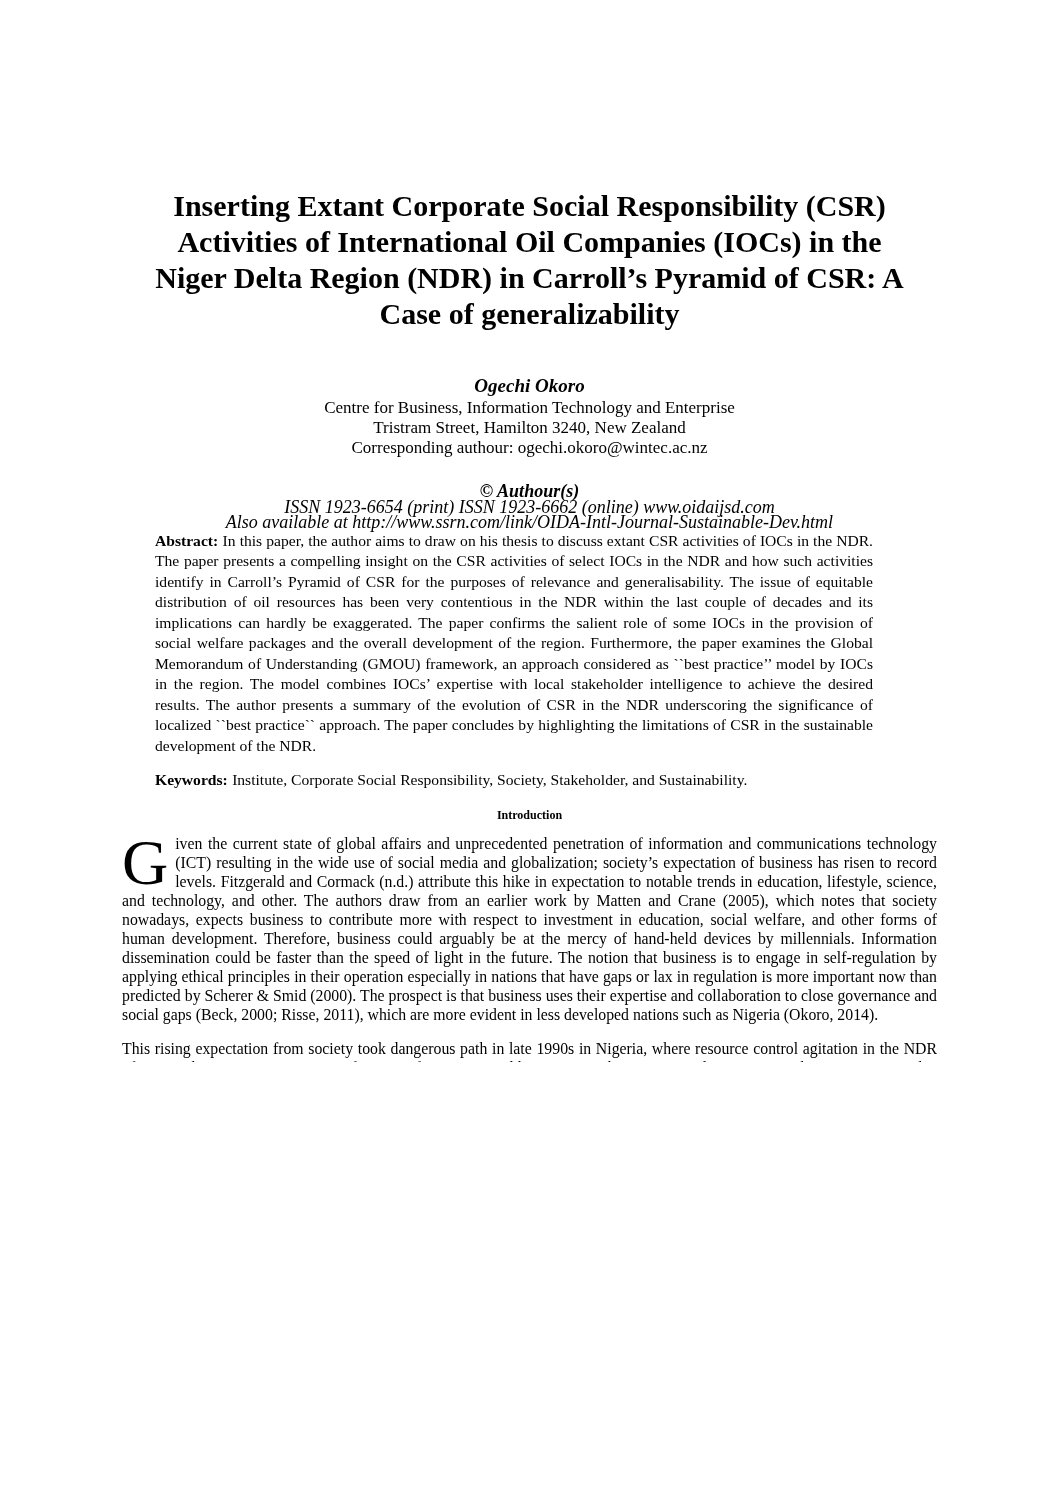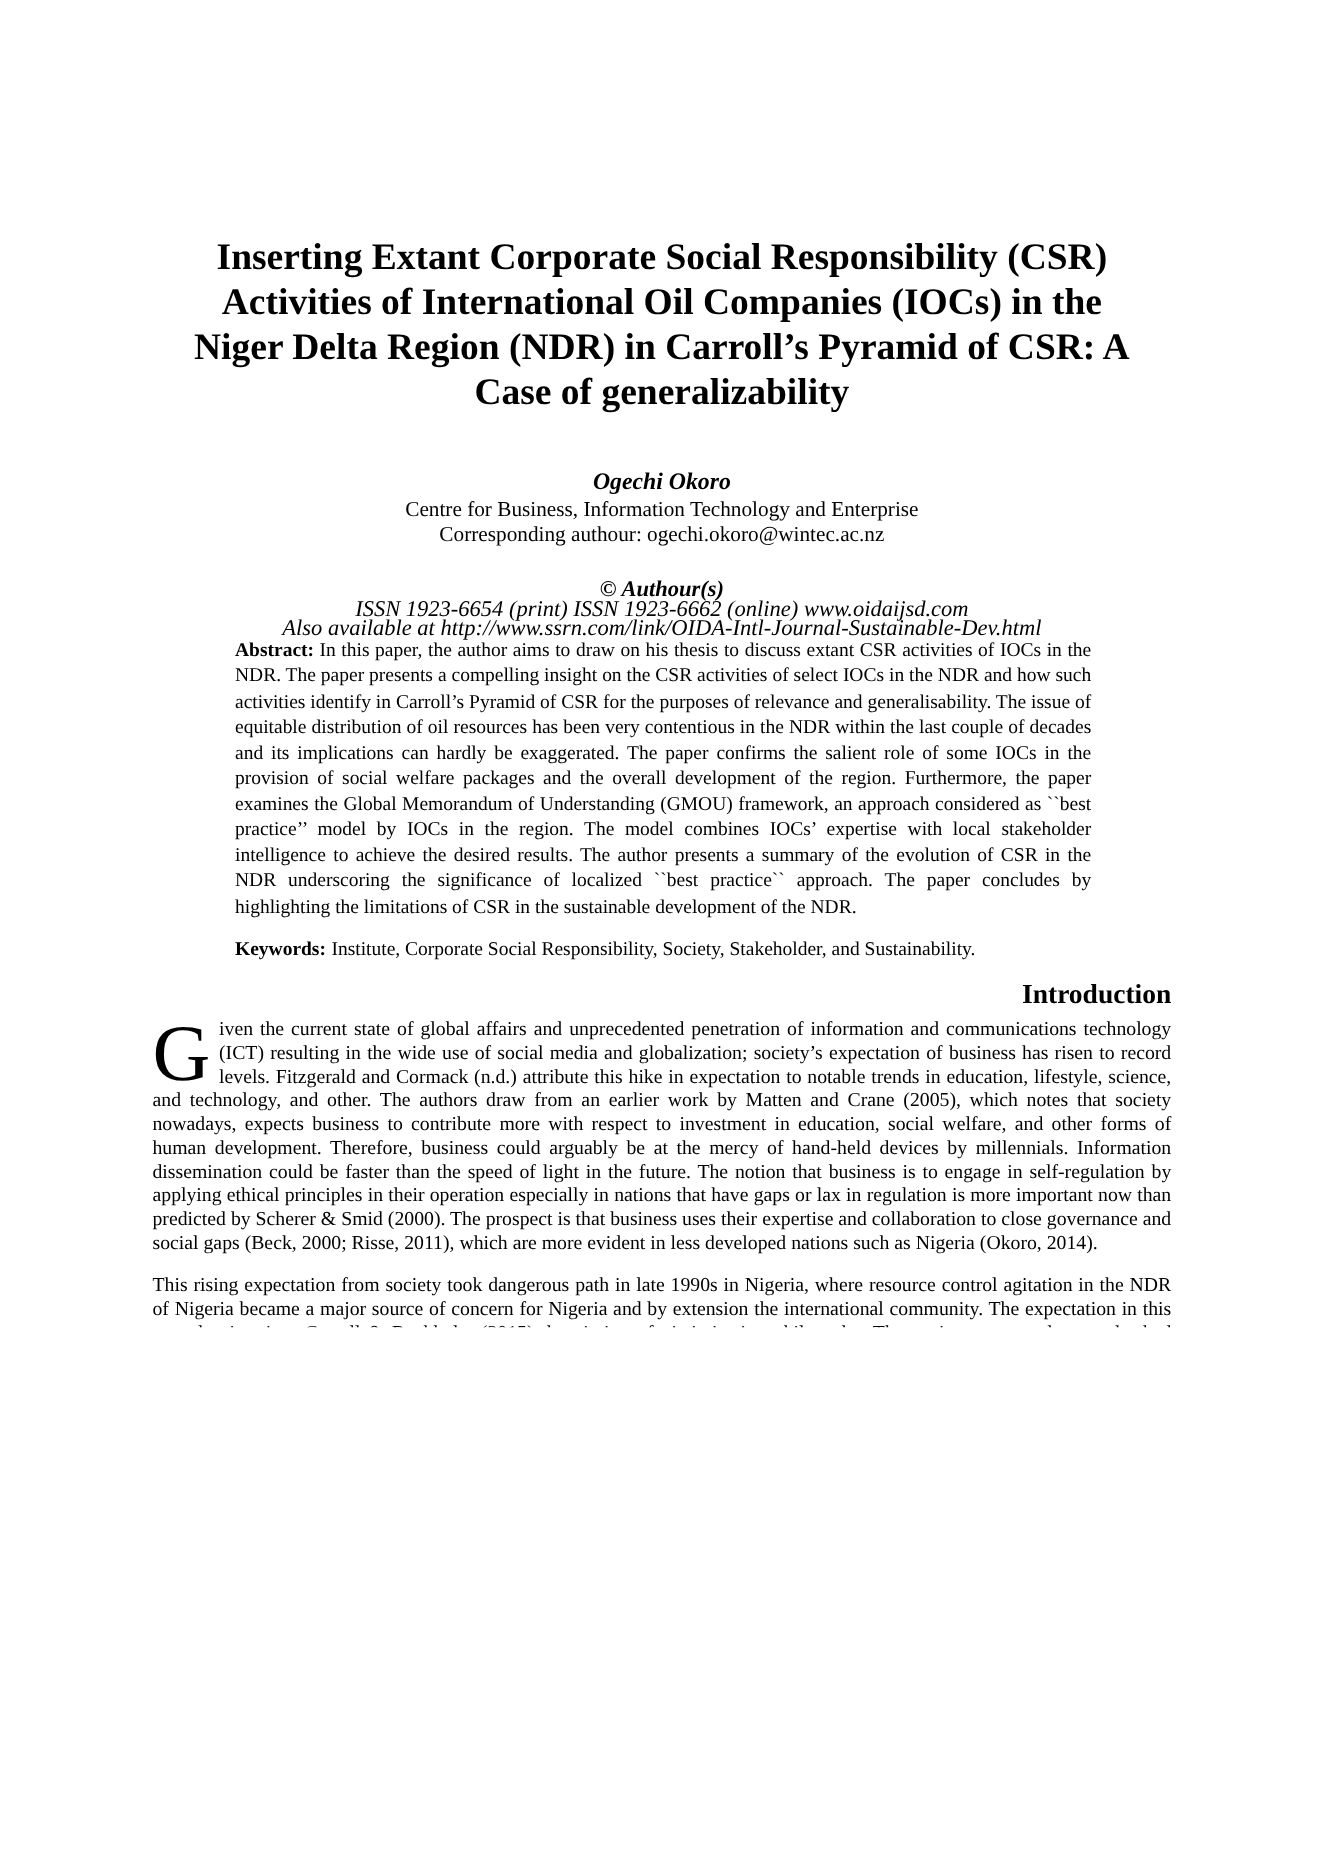--- a/index.html
+++ b/index.html
@@ -45,35 +45,35 @@
     text-align: center;
     font-style: italic;
     font-size: 18px;
     line-height: 15.5px;
     margin-bottom: 0;
   }
   .imprint-copyright {
     font-weight: bold;
   }
   .abstract-block {
-    margin: 0 64px 14px 66px;
+    margin: 0 64px 14px 33px;
     text-align: justify;
     font-size: 15.6px;
     line-height: 20.5px;
   }
   .abstract-par { margin: 0 0 14px 0; }
   .keywords-par { margin: 0; }
   .lbl {
     font-weight: bold;
     margin-right: 0.28em;
   }
   .section-heading {
-    text-align: right;
+    text-align: center;
     font-weight: bold;
-    font-size: 22px;
+    font-size: 12px;
     line-height: 20px;
     margin: 0 0 9px 0;
   }
   .body-par {
     text-align: justify;
     font-size: 15.8px;
     line-height: 19px;
     margin: 0 0 15px 0;
   }
   .dropcap {
@@ -92,20 +92,21 @@
   <div class="title-block">
     <div>Inserting Extant Corporate Social Responsibility (CSR)</div>
     <div>Activities of International Oil Companies (IOCs) in the</div>
     <div>Niger Delta Region (NDR) in Carroll’s Pyramid of CSR: A</div>
     <div>Case of generalizability</div>
   </div>
 
   <div class="author-block">
     <div class="author-name">Ogechi Okoro</div>
     <div class="author-line">Centre for Business, Information Technology and Enterprise</div>
+    <div class="author-line">Tristram Street, Hamilton 3240, New Zealand</div>
     <div class="author-line">Corresponding authour: ogechi.okoro@wintec.ac.nz</div>
   </div>
 
   <div class="imprint-block">
     <div class="imprint-copyright">© Authour(s)</div>
     <div>ISSN 1923-6654 (print) ISSN 1923-6662 (online) www.oidaijsd.com</div>
     <div>Also available at http://www.ssrn.com/link/OIDA-Intl-Journal-Sustainable-Dev.html</div>
   </div>
 
   <div class="abstract-block">

